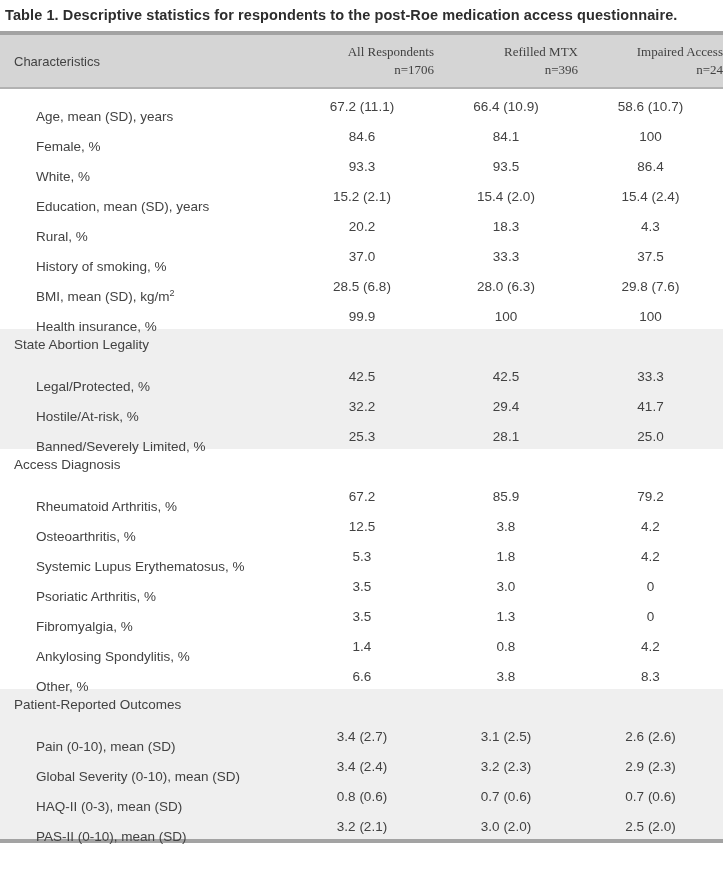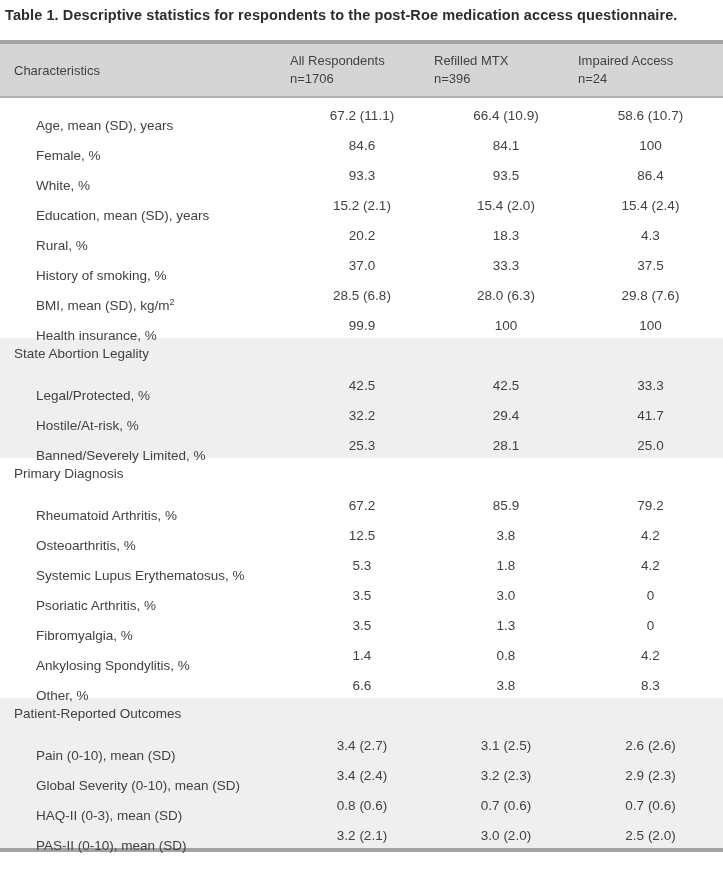--- a/index.html
+++ b/index.html
@@ -8,39 +8,39 @@
     --rule-dark:#a3a3a3;
     --rule-mid:#b2b2b2;
     --text:#424242;
     --title-text:#2d2d2d;
   }
   html,body{margin:0;padding:0;background:#ffffff;}
   body{font-family:"Liberation Sans", sans-serif;}
   .page{width:723px;height:873px;box-sizing:border-box;overflow:hidden;background:#fff;}
   .fig-title{
     font-size:14.5px;font-weight:bold;color:var(--title-text);
-    padding:7px 4px 17px 5px;letter-spacing:0.1px;
+    padding:7px 4px 8px 5px;letter-spacing:0.1px;
   }
   .stat-table{
     border-top:4px solid var(--rule-dark);
     border-bottom:4px solid var(--rule-dark);
   }
   .grid-row{
     display:grid;
     grid-template-columns:290px 144px 144px 145px;
     align-items:center;
   }
   .head-row{
     background:var(--header-bg);
     border-bottom:2px solid var(--rule-mid);
     height:52px;
     font-size:13px;color:var(--text);
   }
   .head-label{padding-left:14px;}
-  .head-col{text-align:left;line-height:1.4;}
+  .head-col{text-align:right;line-height:1.4;font-family:Liberation Serif, serif;}
   .row{height:30px;font-size:13.5px;color:var(--text);}
   .sec-label{padding-left:14px;grid-column:1 / -1;}
   .row .label{padding-left:36px;margin-top:20px;}
   .row .val{text-align:center;}
   .section.shaded{background:var(--shaded-bg);}
   sup{font-size:9px;line-height:0;}
 </style>
 </head>
 <body>
 
@@ -132,21 +132,21 @@
           </div>
           <div class="grid-row row">
             <div class="label">Banned/Severely Limited, %</div>
             <div class="val">25.3</div>
             <div class="val">28.1</div>
             <div class="val">25.0</div>
           </div>
         </div>
         <div class="section">
           <div class="grid-row row">
-            <div class="sec-label">Primary Diagnosis</div>
+            <div class="sec-label">Access Diagnosis</div>
           </div>
           <div class="grid-row row">
             <div class="label">Rheumatoid Arthritis, %</div>
             <div class="val">67.2</div>
             <div class="val">85.9</div>
             <div class="val">79.2</div>
           </div>
           <div class="grid-row row">
             <div class="label">Osteoarthritis, %</div>
             <div class="val">12.5</div>

